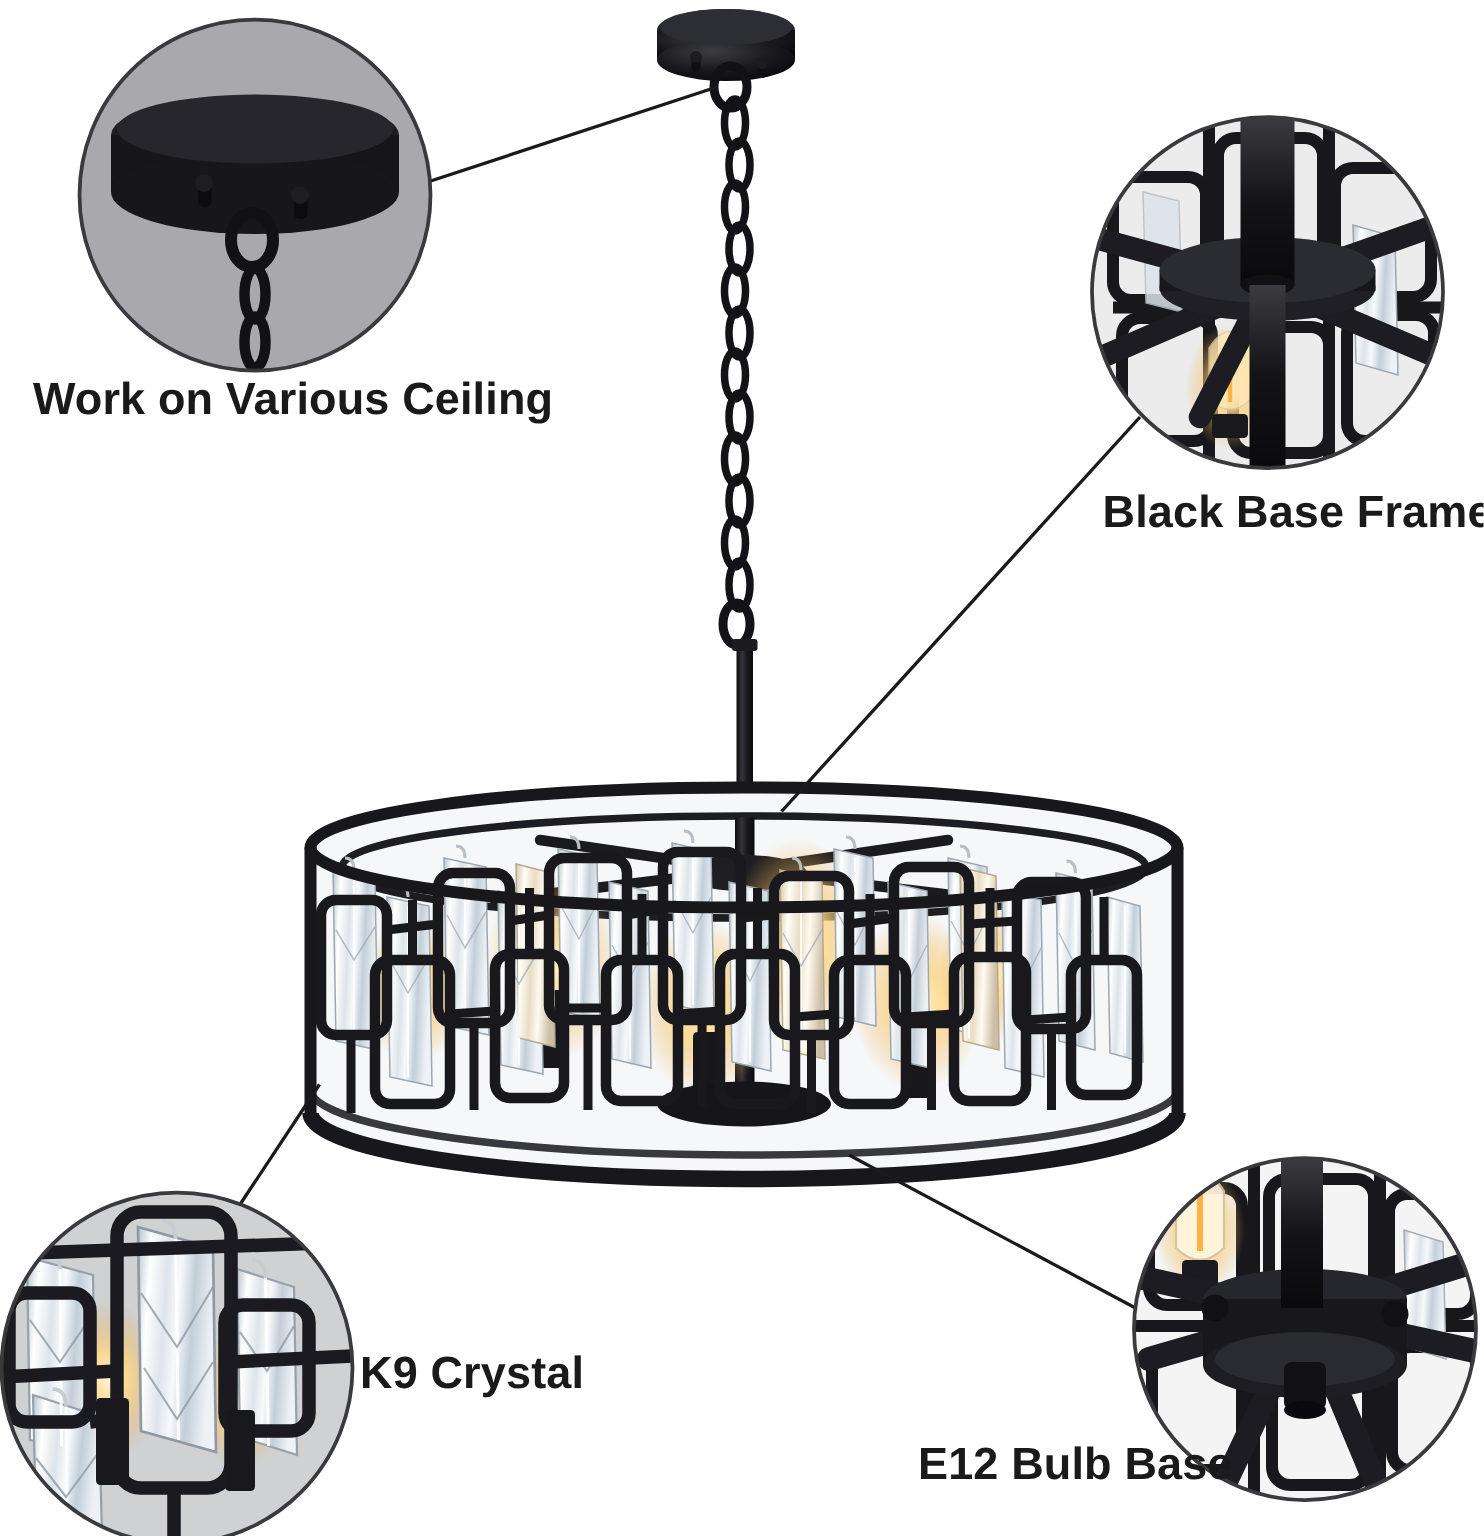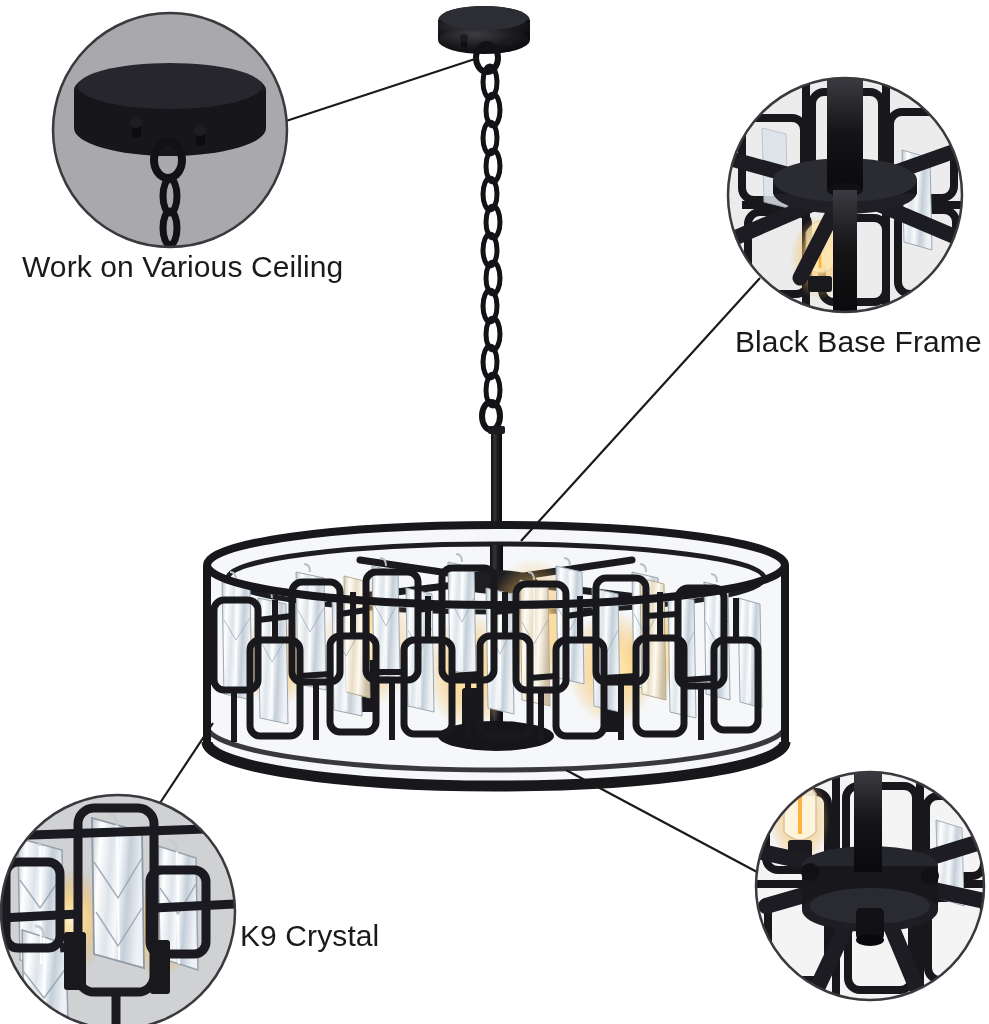--- a/index.html
+++ b/index.html
@@ -12,25 +12,25 @@
   }
   #stage{position:absolute;left:0;top:0;width:989px;height:1024px;}
   .layer{position:absolute;left:0;top:0;width:989px;height:1024px;}
   .callout-label{
     position:absolute;
     color:#1a1a1a;
     font-size:30px;
     line-height:32px;
     white-space:nowrap;
     letter-spacing:0.1px;
-    font-weight:400;
+    font-weight:700;
   }
   .lbl-ceiling{left:22px;top:251px;}
   .lbl-frame{left:735px;top:326px;}
-  .lbl-crystal{left:240px;top:920px;}
+  .lbl-crystal{left:240px;top:900px;}
   .lbl-bulb{left:612px;top:961px;}
   svg{display:block;}
 </style>
 </head>
 <body>
 
 <div id="stage">
 
   <svg class="layer" width="989" height="1024" viewBox="0 0 989 1024">
     <defs>
@@ -452,14 +452,15 @@
       <circle cx="870" cy="886" r="114" fill="none" stroke="#3a3a3e" stroke-width="2.5"></circle>
     </g>
   </svg>
 
   <div class="callout-label lbl-ceiling">Work on Various Ceiling</div>
 
   <div class="callout-label lbl-frame">Black Base Frame</div>
 
   <div class="callout-label lbl-crystal">K9 Crystal</div>
 
+  <div class="callout-label lbl-bulb">E12 Bulb Base</div>
 
 </div>
 
 </body></html>

